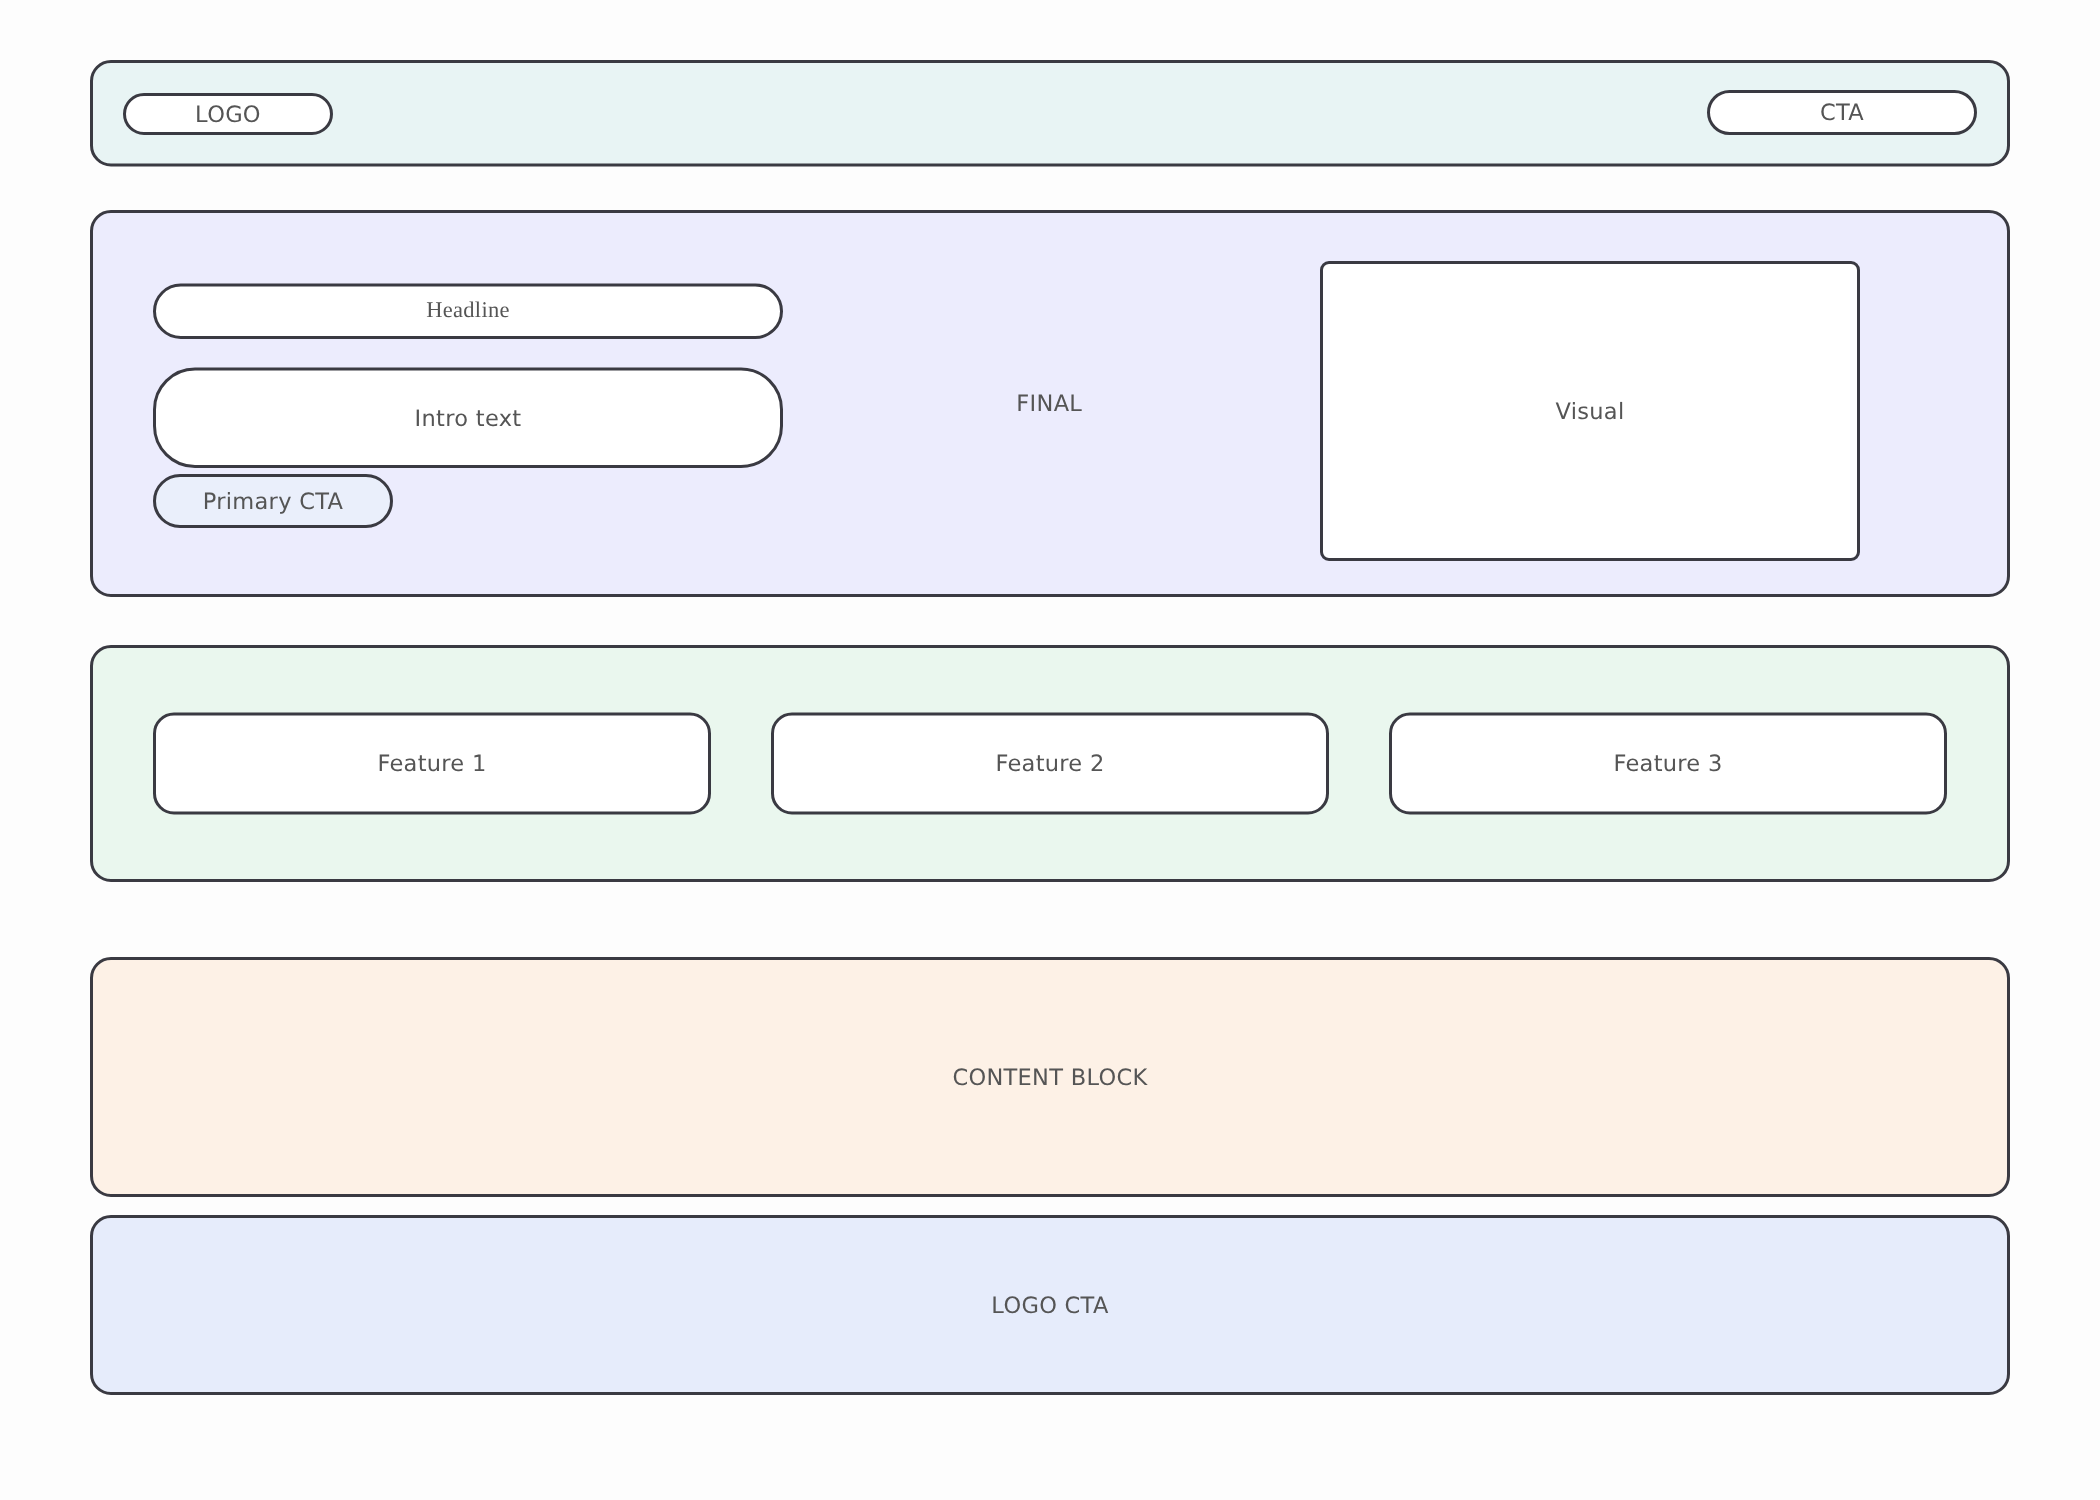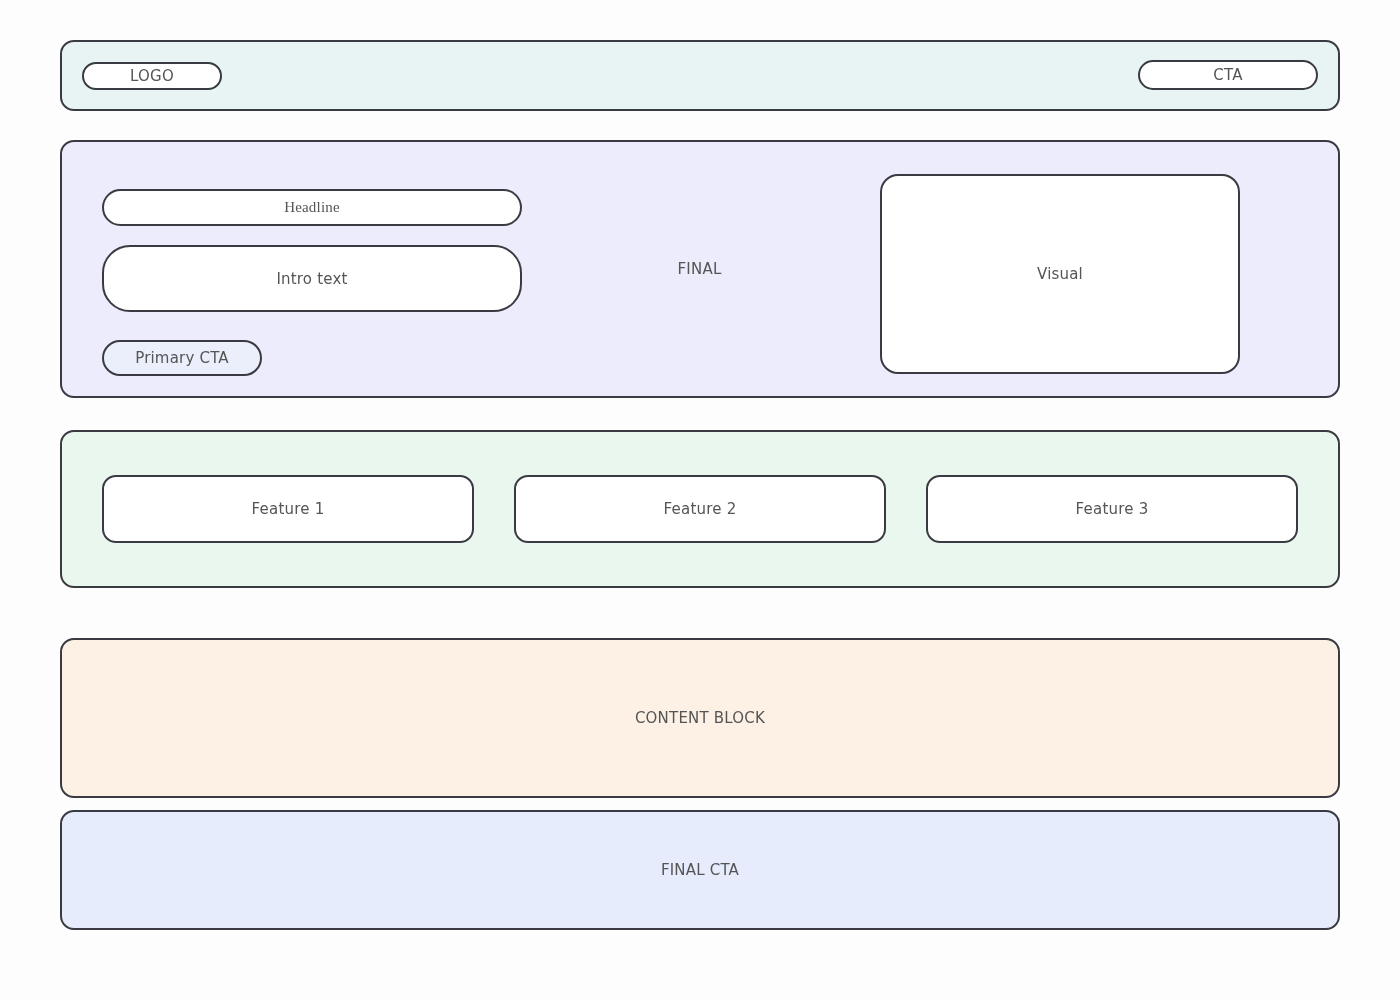--- a/index.html
+++ b/index.html
@@ -97,21 +97,21 @@
     position: absolute;
     left: 40px;
     top: 103px;
     width: 420px;
     height: 67px;
     border-radius: 28px;
   }
   #hero-primary-cta {
     position: absolute;
     left: 40px;
-    top: 198px;
+    top: 174px;
     width: 160px;
     height: 36px;
     border-radius: 999px;
     background: #eaeffb;
   }
   #hero-section-label {
     position: absolute;
     left: 0;
     top: 0;
     width: 1275px;
@@ -120,21 +120,21 @@
     align-items: center;
     justify-content: center;
     pointer-events: none;
   }
   #hero-visual-box {
     position: absolute;
     left: 818px;
     top: 32px;
     width: 360px;
     height: 200px;
-    border-radius: 18px;
+    border-radius: 6px;
   }
 
   
   #features {
     top: 430px;
     height: 158px;
     background: #eaf7ee;
     display: flex;
     align-items: center;
     padding: 0 40px;
@@ -215,16 +215,16 @@
     <div class="box feature-box">
       <span class="label">Feature 3</span>
     </div>
   </div>
 
   <div class="section" id="content-block">
     <span class="label">CONTENT BLOCK</span>
   </div>
 
   <div class="section" id="final-cta">
-    <span class="label">FINAL CTA</span>
+    <span class="label">LOGO CTA</span>
   </div>
 
 </div>
 
 </body></html>

